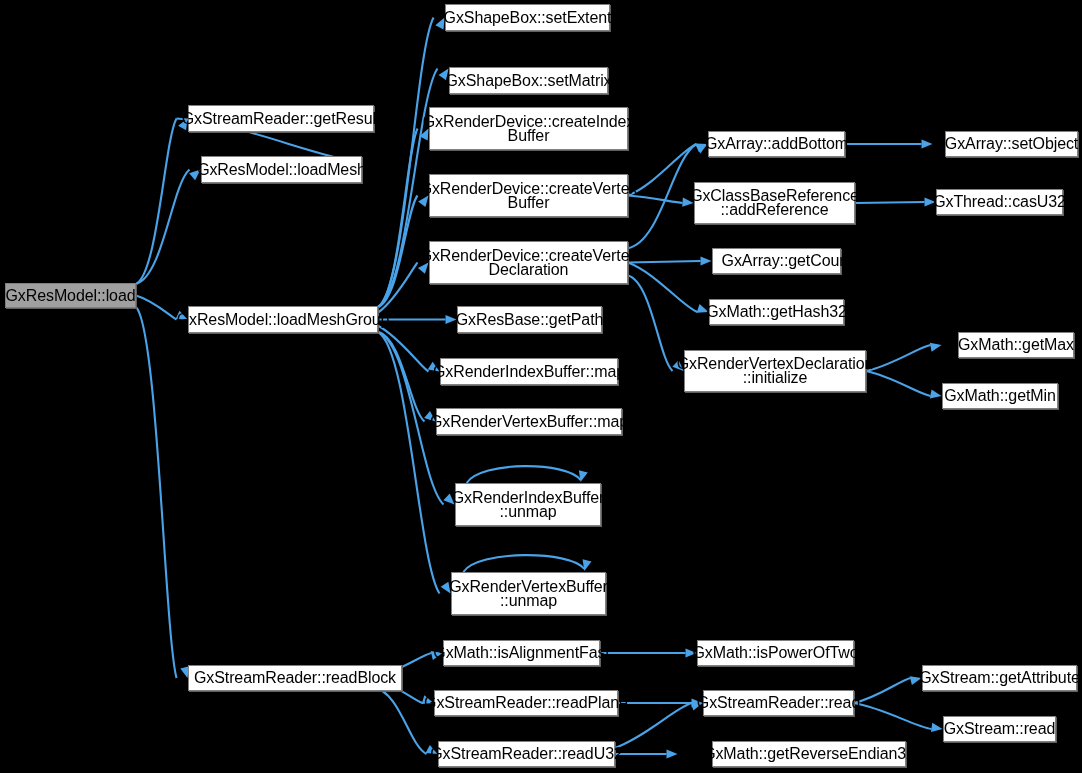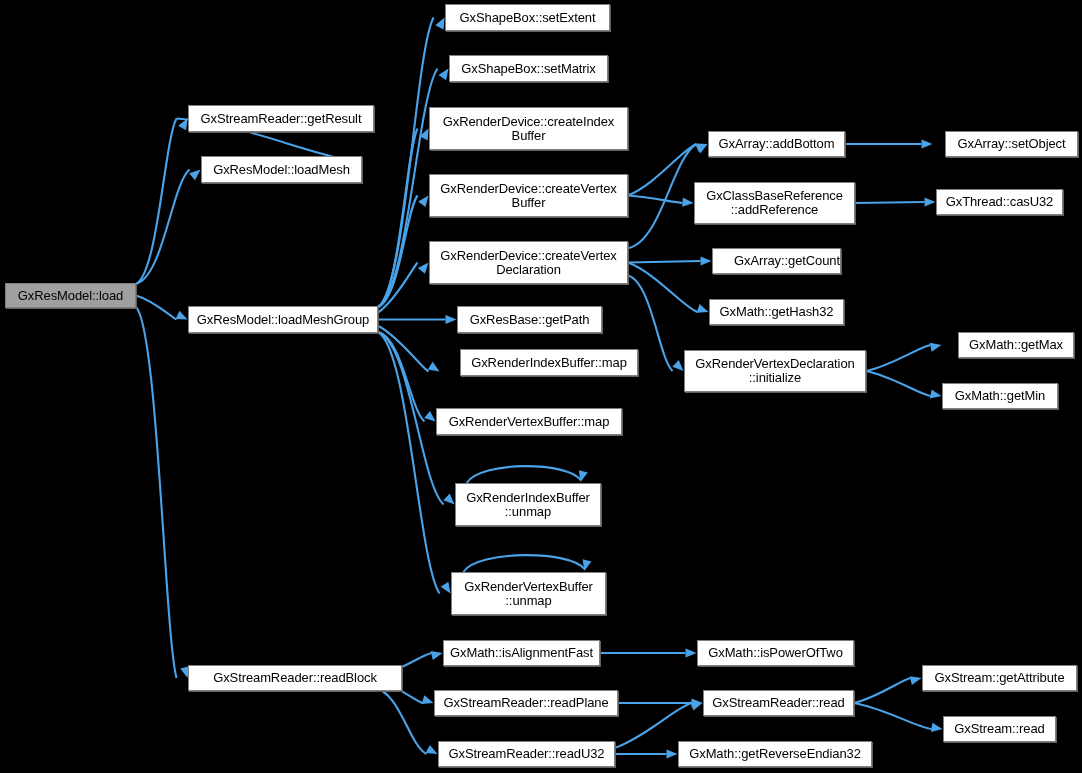--- a/index.html
+++ b/index.html
@@ -26,21 +26,21 @@
     position: absolute;
     box-sizing: border-box;
     background: #ffffff;
     border: 1px solid #808080;
     box-shadow: 1px 1px 0 0 #606060;
     display: flex;
     align-items: center;
     justify-content: center;
     text-align: center;
     color: #000000;
-    font-size: 13px;
+    font-size: 16px;
     line-height: 14px;
     letter-spacing: -0.1px;
     white-space: pre-line;
     padding: 0 3px;
     cursor: pointer;
   }
   .gnode.highlight {
     background: #a0a0a0;
   }
   .edge-path {
@@ -130,29 +130,29 @@
       <polygon points="921.50,678.00 911.90,685.07 909.72,676.13" class="edge-head"></polygon>
       <path d="M854,703 C885.15,708.72 914.52,726.4 931.5,729" class="edge-path"></path>
       <polygon points="942.50,729.00 930.93,731.88 932.32,722.79" class="edge-head"></polygon>
     </svg>
   <div id="node-layer">
       <div class="gnode highlight" style="left: 5px; top: 283px; width: 131px; height: 25px;">GxResModel::load</div>
       <div class="gnode" style="left: 188px; top: 105px; width: 186px; height: 27px;">GxStreamReader::getResult</div>
       <div class="gnode" style="left: 201px; top: 156px; width: 161px; height: 27px;">GxResModel::loadMesh</div>
       <div class="gnode" style="left: 188px; top: 306px; width: 190px; height: 27px;">GxResModel::loadMeshGroup</div>
       <div class="gnode" style="left: 445px; top: 4px; width: 165px; height: 27px;">GxShapeBox::setExtent</div>
-      <div class="gnode" style="left: 449px; top: 55px; width: 159px; height: 27px;">GxShapeBox::setMatrix</div>
+      <div class="gnode" style="left: 449px; top: 67px; width: 159px; height: 27px;">GxShapeBox::setMatrix</div>
       <div class="gnode" style="left: 429px; top: 107px; width: 199px; height: 43px;">GxRenderDevice::createIndex
 Buffer</div>
       <div class="gnode" style="left: 429px; top: 174px; width: 199px; height: 43px;">GxRenderDevice::createVertex
 Buffer</div>
       <div class="gnode" style="left: 429px; top: 241px; width: 199px; height: 43px;">GxRenderDevice::createVertex
 Declaration</div>
       <div class="gnode" style="left: 457px; top: 306px; width: 145px; height: 27px;">GxResBase::getPath</div>
-      <div class="gnode" style="left: 440px; top: 349px; width: 178px; height: 27px; margin-left: 20px;">GxRenderIndexBuffer::map</div>
+      <div class="gnode" style="left: 440px; top: 358px; width: 178px; height: 27px;">GxRenderIndexBuffer::map</div>
       <div class="gnode" style="left: 436px; top: 408px; width: 186px; height: 27px;">GxRenderVertexBuffer::map</div>
       <div class="gnode" style="left: 455px; top: 483px; width: 146px; height: 43px;">GxRenderIndexBuffer
 ::unmap</div>
       <div class="gnode" style="left: 451px; top: 572px; width: 155px; height: 43px;">GxRenderVertexBuffer
 ::unmap</div>
       <div class="gnode" style="left: 708px; top: 131px; width: 137px; height: 26px;">GxArray::addBottom</div>
       <div class="gnode" style="left: 694px; top: 182px; width: 161px; height: 42px;">GxClassBaseReference
 ::addReference</div>
       <div class="gnode" style="left: 712px; top: 248px; width: 129px; height: 26px; padding-left: 24px;">GxArray::getCount</div>
       <div class="gnode" style="left: 709px; top: 299px; width: 135px; height: 26px;">GxMath::getHash32</div>
@@ -161,17 +161,17 @@
       <div class="gnode" style="left: 933px; top: 131px; width: 133px; height: 26px; margin-left: 12px;">GxArray::setObject</div>
       <div class="gnode" style="left: 936px; top: 189px; width: 127px; height: 26px;">GxThread::casU32</div>
       <div class="gnode" style="left: 942px; top: 332px; width: 116px; height: 26px; margin-left: 16px;">GxMath::getMax</div>
       <div class="gnode" style="left: 942px; top: 383px; width: 116px; height: 26px;">GxMath::getMin</div>
       <div class="gnode" style="left: 188px; top: 665px; width: 214px; height: 26px;">GxStreamReader::readBlock</div>
       <div class="gnode" style="left: 443px; top: 640px; width: 157px; height: 26px;">GxMath::isAlignmentFast</div>
       <div class="gnode" style="left: 434px; top: 690px; width: 184px; height: 26px;">GxStreamReader::readPlane</div>
       <div class="gnode" style="left: 438px; top: 741px; width: 177px; height: 26px;">GxStreamReader::readU32</div>
       <div class="gnode" style="left: 697px; top: 640px; width: 157px; height: 26px;">GxMath::isPowerOfTwo</div>
       <div class="gnode" style="left: 703px; top: 690px; width: 151px; height: 26px;">GxStreamReader::read</div>
-      <div class="gnode" style="left: 678px; top: 741px; width: 194px; height: 26px;">GxMath::getReverseEndian32</div>
+      <div class="gnode" style="left: 712px; top: 741px; width: 194px; height: 26px;">GxMath::getReverseEndian32</div>
       <div class="gnode" style="left: 922px; top: 665px; width: 155px; height: 26px;">GxStream::getAttribute</div>
       <div class="gnode" style="left: 943px; top: 716px; width: 113px; height: 26px;">GxStream::read</div>
     </div>
 </div>
 
 </body></html>

